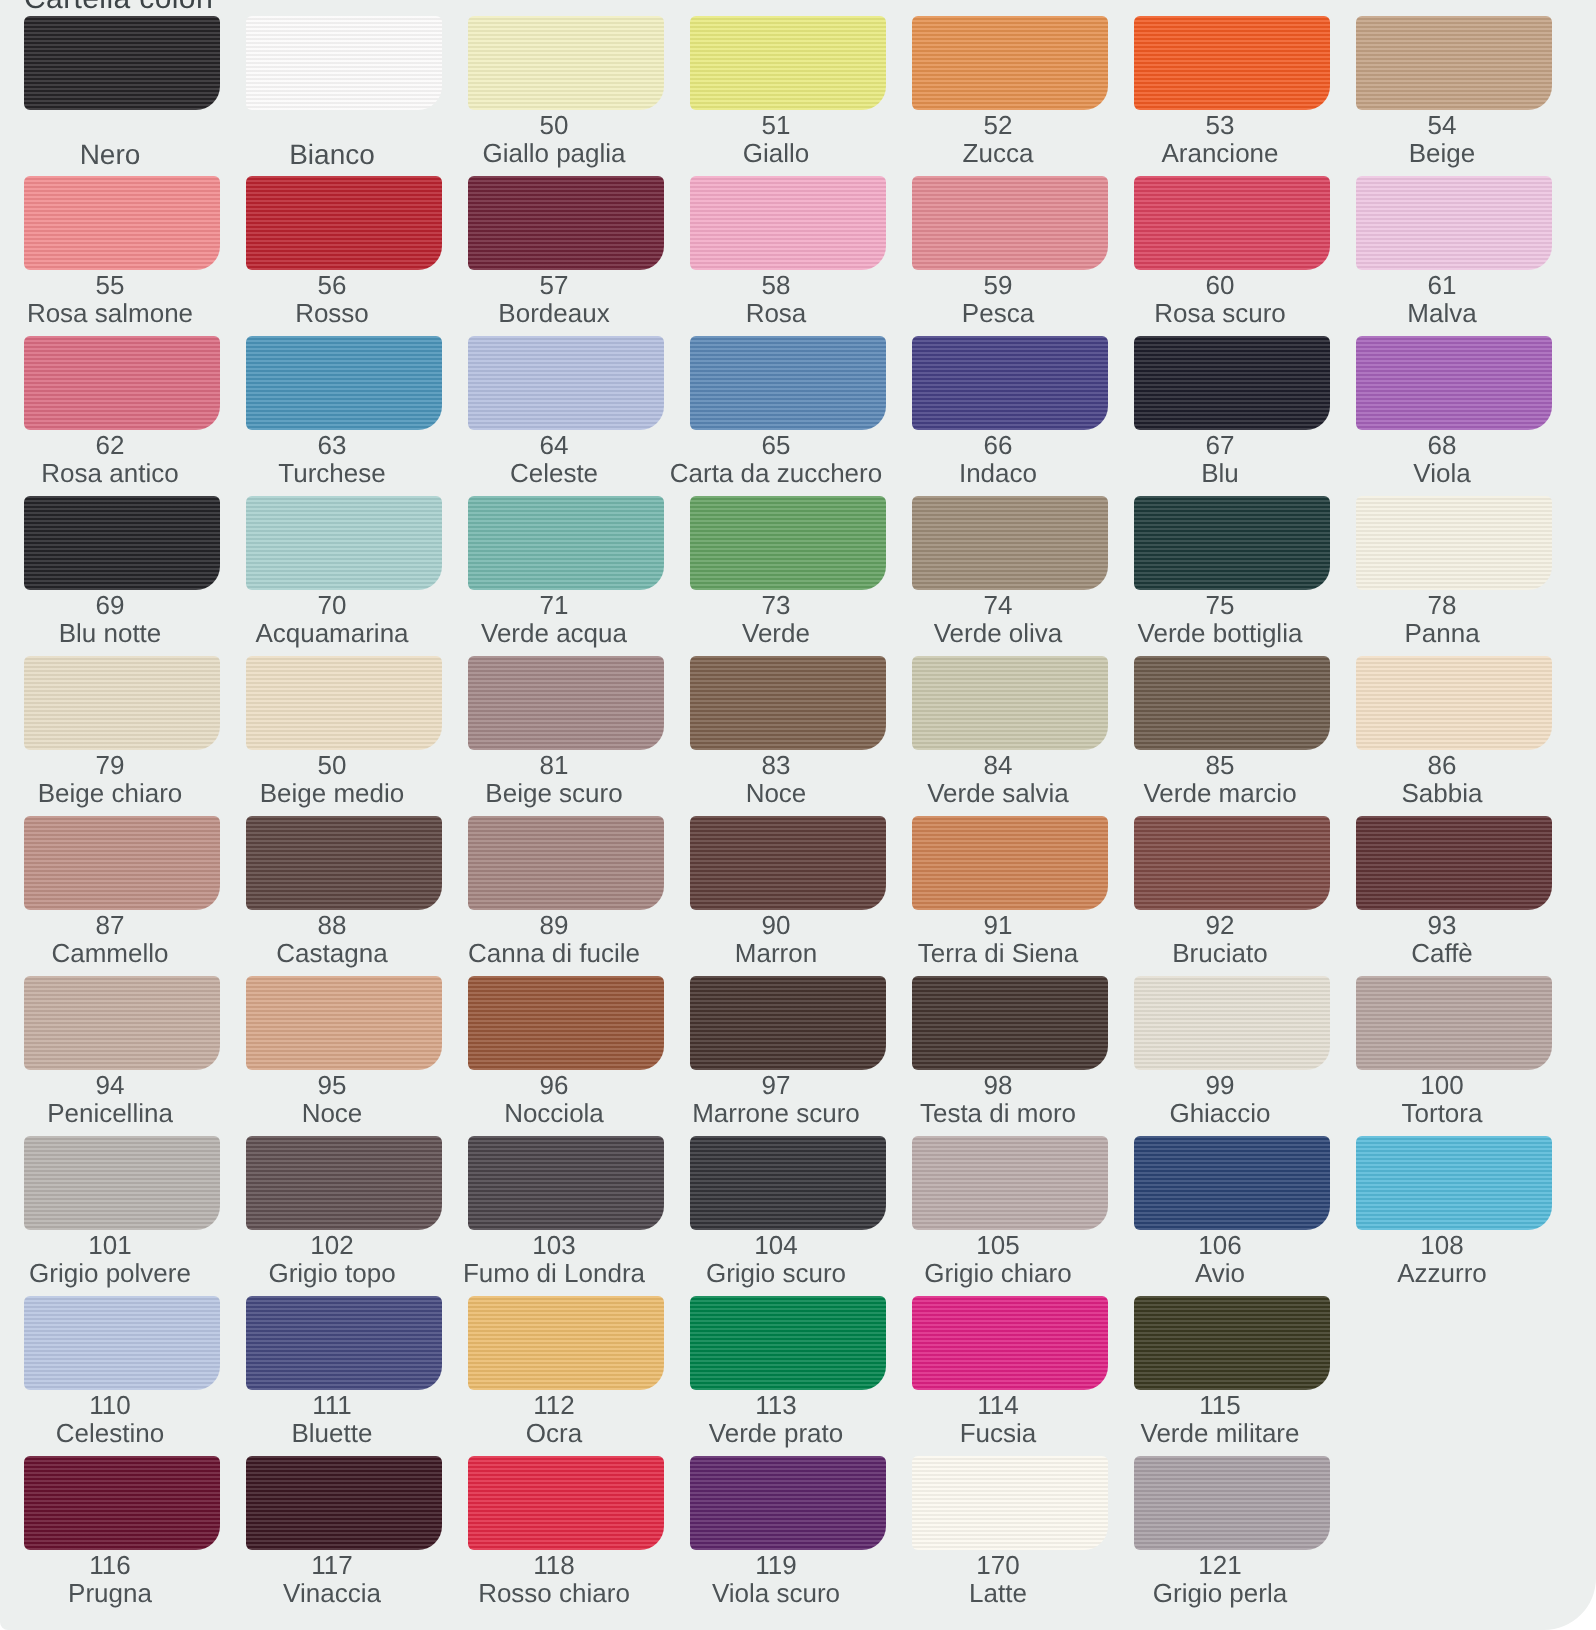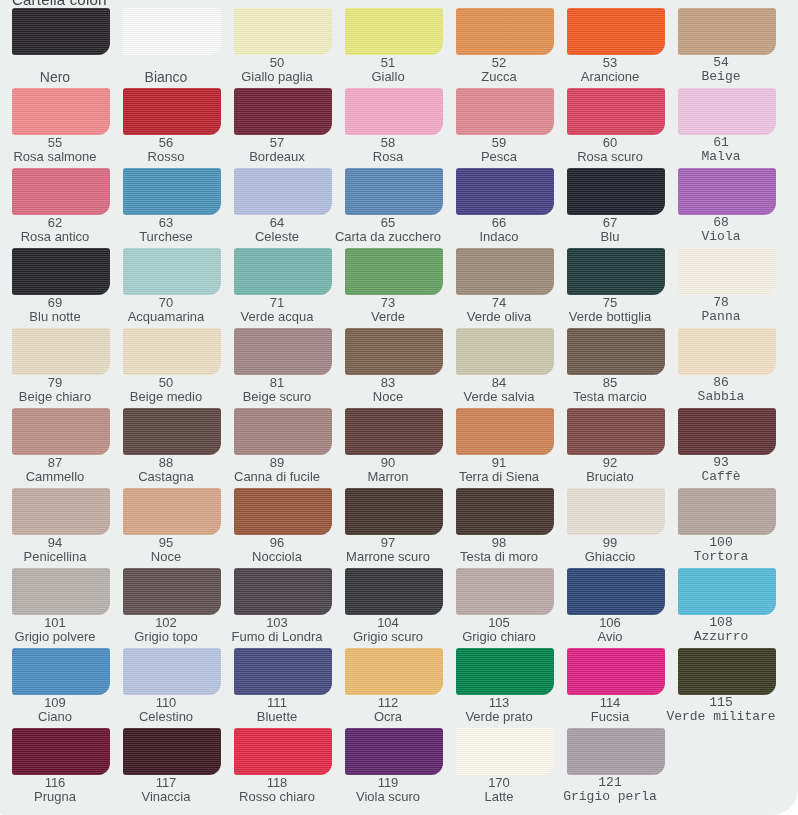--- a/index.html
+++ b/index.html
@@ -51,21 +51,21 @@
     height: 80px;
   }
 
   .swatch-cell {
     width: 98px;
     margin-right: 13px;
     display: flex;
     flex-direction: column;
     align-items: center;
   }
-  .swatch-cell:last-child { margin-right: 0; font-family: Liberation Mono, monospace; }
+  .swatch-cell:last-child { margin-right: 0; }
 
   .swatch-chip {
     width: 98px;
     height: 47px;
     border-radius: 3px 3px 12px 3px;
     position: relative;
     overflow: hidden;
     flex: 0 0 auto;
   }
   
@@ -348,21 +348,21 @@
           <div class="swatch-chip" style="background: rgb(201, 199, 173);"></div>
           <div class="swatch-caption">
             <span class="swatch-number">84</span>
             <span class="swatch-name">Verde salvia</span>
           </div>
         </div>
         <div class="swatch-cell">
           <div class="swatch-chip" style="background: rgb(108, 91, 76);"></div>
           <div class="swatch-caption">
             <span class="swatch-number">85</span>
-            <span class="swatch-name">Testa marcio</span>
+            <span class="swatch-name">Verde marcio</span>
           </div>
         </div>
         <div class="swatch-cell">
           <div class="swatch-chip" style="background: rgb(241, 222, 197);"></div>
           <div class="swatch-caption">
             <span class="swatch-number">86</span>
             <span class="swatch-name">Sabbia</span>
           </div>
         </div>
       </div>
@@ -514,27 +514,20 @@
         <div class="swatch-cell">
           <div class="swatch-chip" style="background: rgb(85, 185, 216);"></div>
           <div class="swatch-caption">
             <span class="swatch-number">108</span>
             <span class="swatch-name">Azzurro</span>
           </div>
         </div>
       </div>
       <div class="swatch-row">
         <div class="swatch-cell">
-          <div class="swatch-chip" style="background: rgb(74, 140, 192);"></div>
-          <div class="swatch-caption">
-            <span class="swatch-number">109</span>
-            <span class="swatch-name">Ciano</span>
-          </div>
-        </div>
-        <div class="swatch-cell">
           <div class="swatch-chip" style="background: rgb(183, 196, 224);"></div>
           <div class="swatch-caption">
             <span class="swatch-number">110</span>
             <span class="swatch-name">Celestino</span>
           </div>
         </div>
         <div class="swatch-cell">
           <div class="swatch-chip" style="background: rgb(69, 73, 126);"></div>
           <div class="swatch-caption">
             <span class="swatch-number">111</span>

